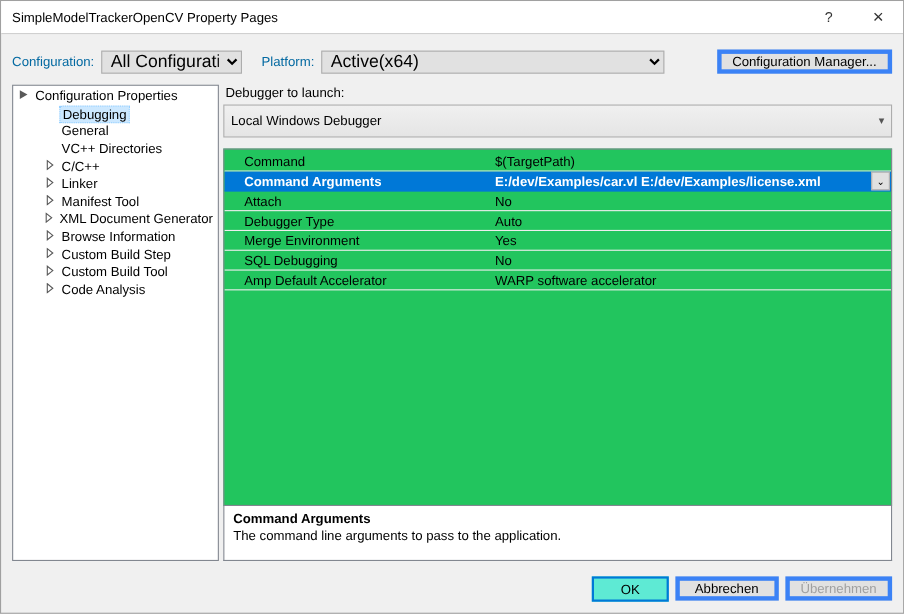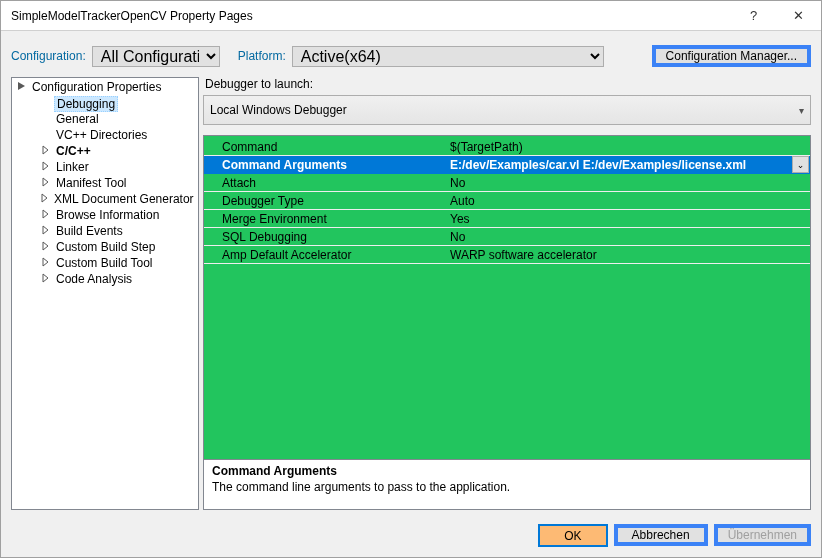--- a/index.html
+++ b/index.html
@@ -162,21 +162,21 @@
     background: #fff;
     padding: 4px 8px;
   }
   .desc-title { font-weight: bold; margin-bottom: 2px; }
   .button-row {
     display: flex;
     justify-content: flex-end;
     gap: 6px;
     padding: 6px 10px 10px 10px;
   }
-  .btn.primary { border: 2px solid #0078d7; background: #fdba74; height:23px; padding:0 24px; }
+  .btn.primary { border: 2px solid #0078d7; background: #5eead4; height:23px; padding:0 24px; }
   .btn.disabled { color: #a0a0a0; }
 </style>
 </head>
 <body>
 
 <div class="titlebar">
   <span class="title">SimpleModelTrackerOpenCV Property Pages</span>
   <div class="tb-btn">
       <span>?</span>
     </div>
@@ -213,21 +213,21 @@
     <div id="tree-items">
         <div class="tree-node selected" style="padding-left: 42px;">
           <span class="tree-label">Debugging</span>
         </div>
         <div class="tree-node" style="padding-left: 42px;">
           <span class="tree-label">General</span>
         </div>
         <div class="tree-node" style="padding-left: 42px;">
           <span class="tree-label">VC++ Directories</span>
         </div>
-        <div class="tree-node" style="padding-left: 28px; font-weight: bold;">
+        <div class="tree-node" style="padding-left: 28px;">
           <span class="expander">
             <svg width="10" height="10">
               <path d="M2 1 L7 5 L2 9 Z" fill="none" stroke="#595959"></path>
             </svg>
           </span>
           <span class="tree-label">C/C++</span>
         </div>
         <div class="tree-node" style="padding-left: 28px;">
           <span class="expander">
             <svg width="10" height="10">
@@ -252,28 +252,20 @@
           </span>
           <span class="tree-label">XML Document Generator</span>
         </div>
         <div class="tree-node" style="padding-left: 28px;">
           <span class="expander">
             <svg width="10" height="10">
               <path d="M2 1 L7 5 L2 9 Z" fill="none" stroke="#595959"></path>
             </svg>
           </span>
           <span class="tree-label">Browse Information</span>
-        </div>
-        <div class="tree-node" style="padding-left: 28px;">
-          <span class="expander">
-            <svg width="10" height="10">
-              <path d="M2 1 L7 5 L2 9 Z" fill="none" stroke="#595959"></path>
-            </svg>
-          </span>
-          <span class="tree-label">Build Events</span>
         </div>
         <div class="tree-node" style="padding-left: 28px;">
           <span class="expander">
             <svg width="10" height="10">
               <path d="M2 1 L7 5 L2 9 Z" fill="none" stroke="#595959"></path>
             </svg>
           </span>
           <span class="tree-label">Custom Build Step</span>
         </div>
         <div class="tree-node" style="padding-left: 28px;">

